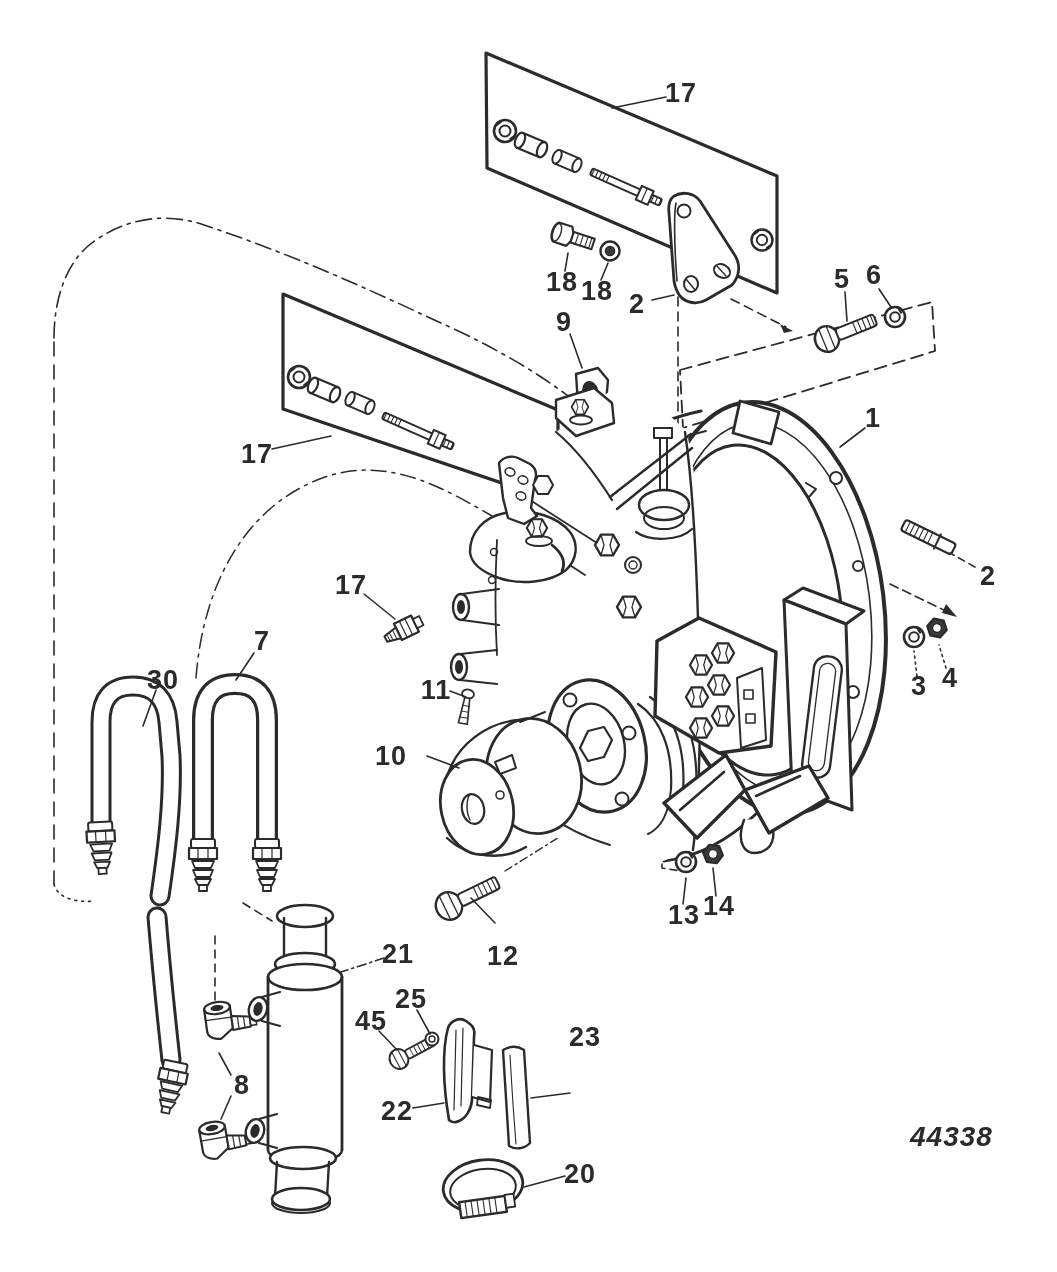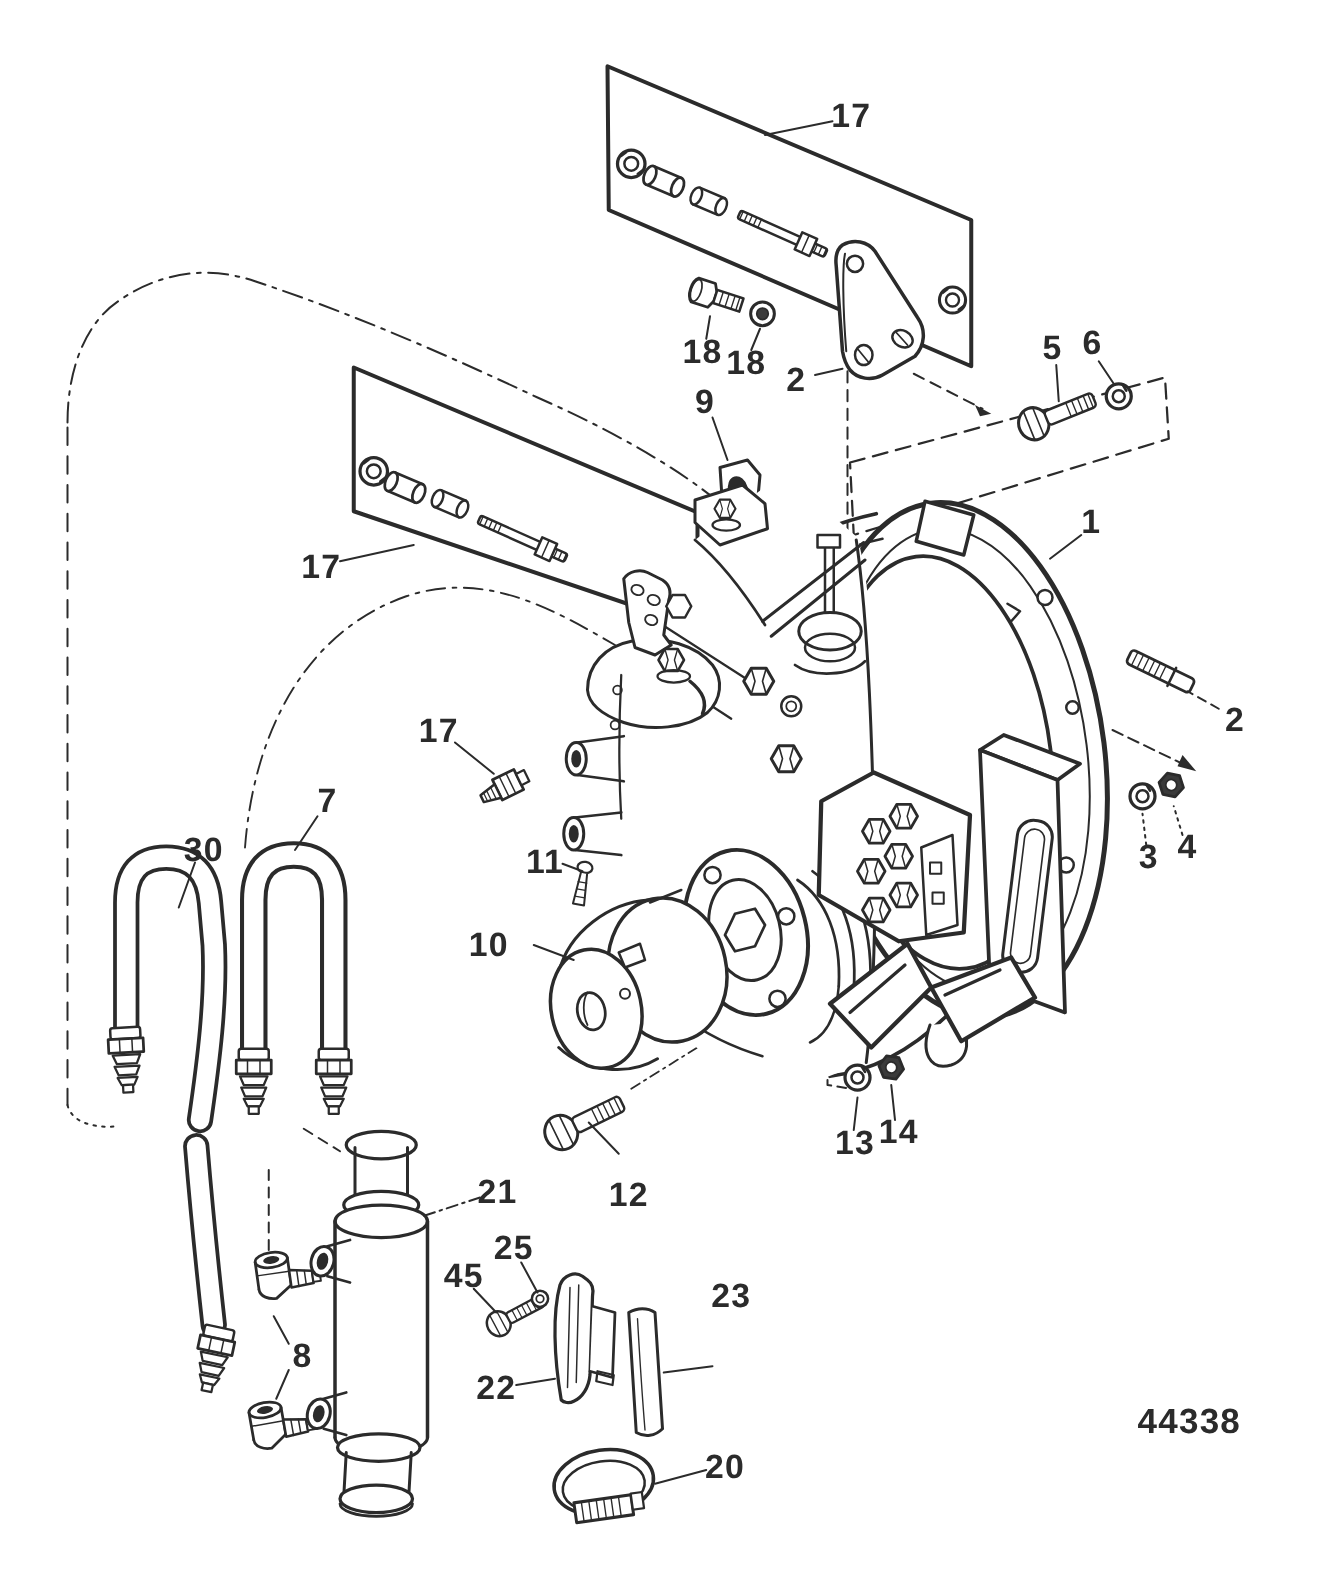--- a/index.html
+++ b/index.html
@@ -3,21 +3,21 @@
 <meta charset="utf-8">
 <style>
   html,body{margin:0;padding:0;background:#e8e8e8;}
   #page{position:relative;width:1057px;height:1272px;background:#ffffff;overflow:hidden;
         font-family:"Liberation Sans", sans-serif;}
   #art{position:absolute;left:0;top:0;width:1057px;height:1272px;}
   .callout{position:absolute;transform:translate(-50%,-50%);font-weight:bold;
            font-size:27px;color:#2b2b2b;letter-spacing:1px;line-height:1;
            font-family:"Liberation Sans", sans-serif; user-select:none;}
   #part-code{position:absolute;left:910px;top:1121px;font-weight:bold;font-size:28px;
-             color:#2b2b2b;letter-spacing:1px;font-family:"Liberation Sans", sans-serif;}
+             color:#2b2b2b;letter-spacing:1px;font-family:"Liberation Sans", sans-serif;font-style:italic;}
 </style>
 </head>
 <body>
 
 <div id="page">
 
 <svg id="art" viewBox="0 0 1057 1272" fill="none" stroke="#2b2b2b" stroke-width="2.2" stroke-linecap="round" stroke-linejoin="round">
 
   <defs>
     <g id="def-locknut">

